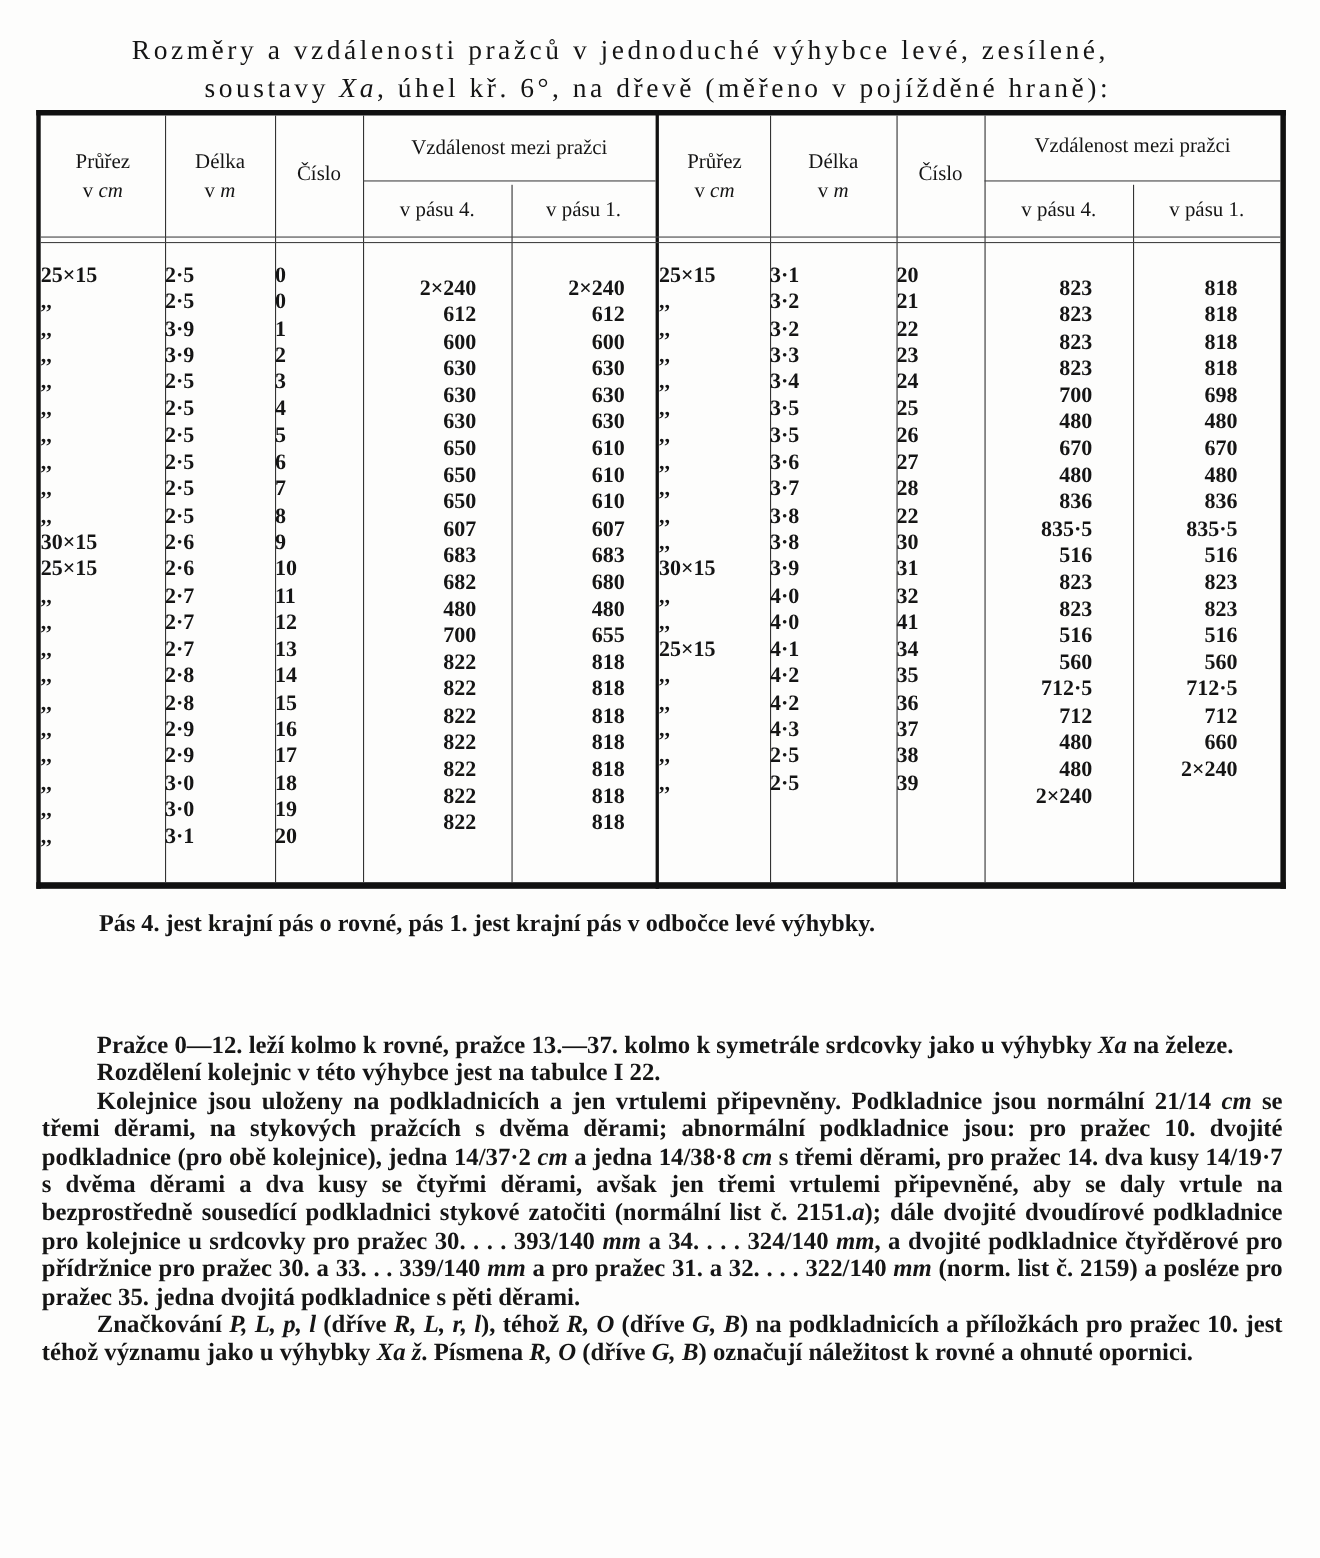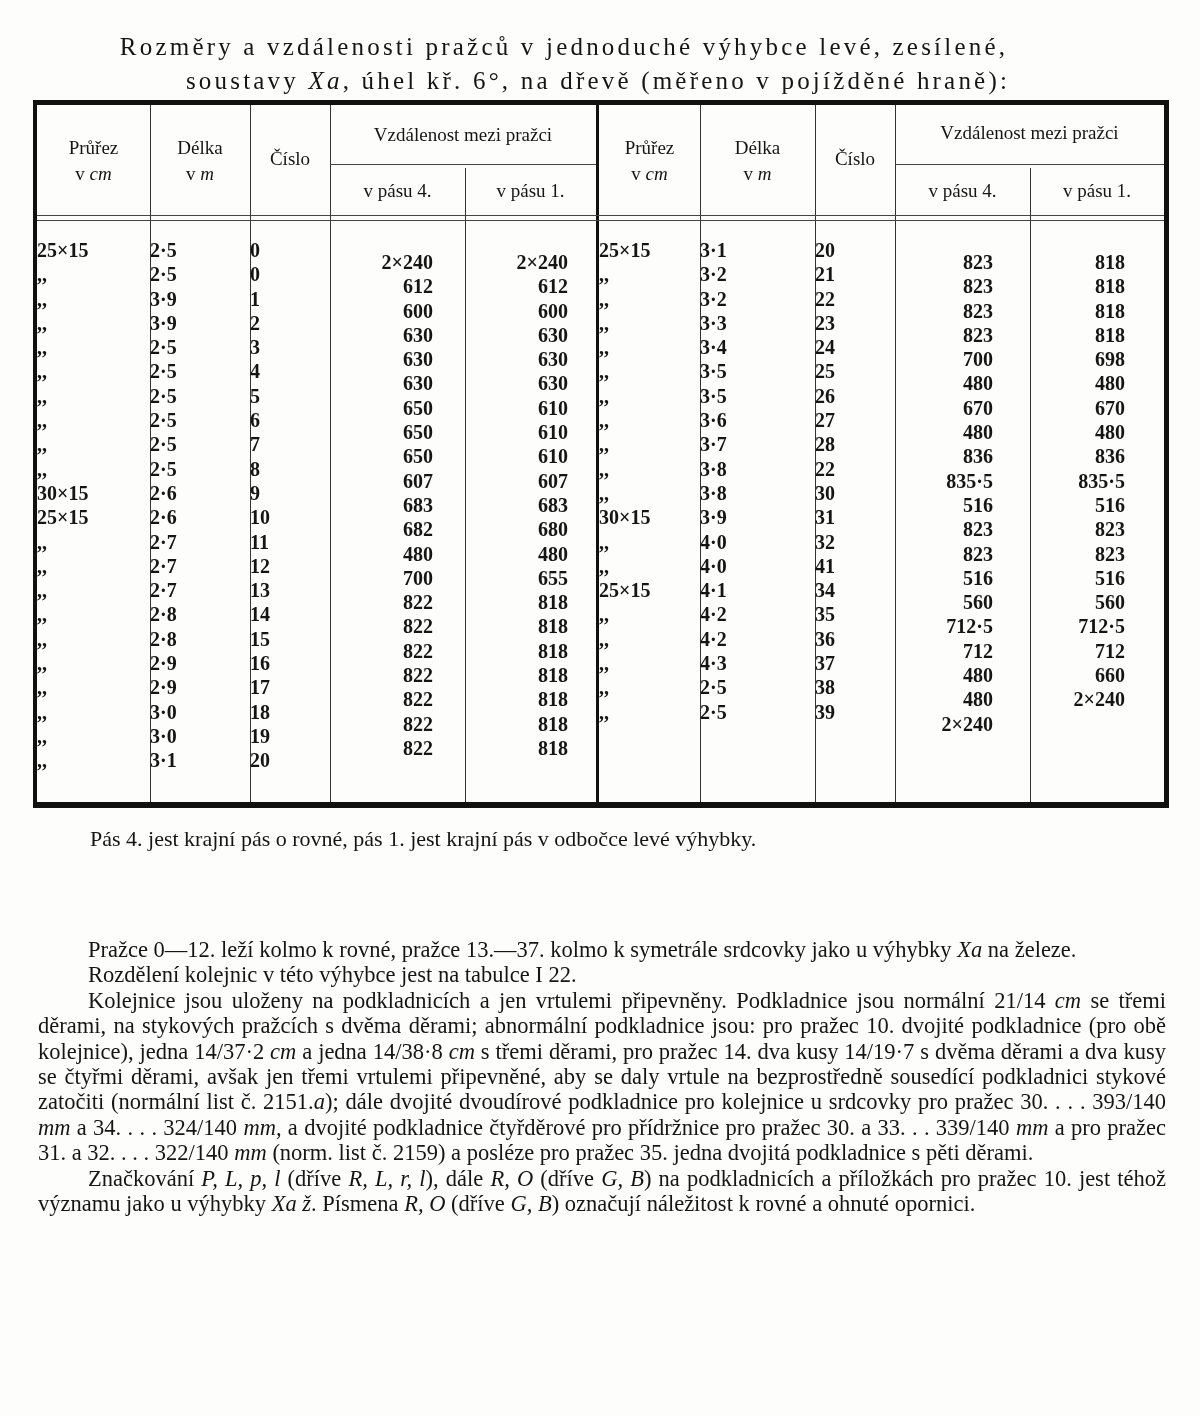--- a/index.html
+++ b/index.html
@@ -35,20 +35,21 @@
   }
   .col div { height: 24.3px; white-space: nowrap; }
   .c { }
   .r { text-align: right; }
   .bold div { font-weight: bold; }
 
   .para {
     position: absolute; left: 38px; width: 1128px;
     font-family: "Liberation Serif", serif; font-size: 22.5px; line-height: 25.4px;
     text-align: justify;
+    font-weight: bold;
   }
   .para p { margin: 0; }
   .ind { text-indent: 50px; }
   .para i { font-style: italic; }
 </style>
 </head>
 <body>
 
 <div class="title" id="t1">Rozměry a vzdálenosti pražců v jednoduché výhybce levé, zesílené,</div>
 <div class="title" id="t2"><span>soustavy </span><i>Xa</i><span>, úhel kř. 6°, na dřevě (měřeno v pojížděné hraně):</span></div>
@@ -331,14 +332,14 @@
       <div>2×240</div>
     </div>
 </div>
 
 <div class="para" style="top:826px;left:90px;width:1080px;font-size:22px">Pás 4. jest krajní pás o rovné,  pás 1. jest krajní pás v odbočce levé výhybky.</div>
 
 <div class="para" style="top:937px">
   <p class="ind"><span>Pražce 0—12. leží kolmo k rovné, pražce 13.—37. kolmo k symetrále srdcovky jako u výhybky </span><i>Xa</i><span> na železe.</span></p>
   <p class="ind">Rozdělení kolejnic v této výhybce jest na tabulce I 22.</p>
   <p class="ind"><span>Kolejnice jsou uloženy na podkladnicích a jen vrtulemi připevněny. Podkladnice jsou normální 21/14 </span><i>cm</i><span> se třemi děrami, na stykových pražcích s dvěma děrami; abnormální podkladnice jsou: pro pražec 10. dvojité podkladnice (pro obě kolejnice), jedna 14/37·2 </span><i>cm</i><span> a jedna 14/38·8 </span><i>cm</i><span> s třemi děrami, pro pražec 14. dva kusy 14/19·7 s dvěma děrami a dva kusy se čtyřmi děrami, avšak jen třemi vrtulemi připevněné, aby se daly vrtule na bezprostředně sousedící podkladnici stykové zatočiti (normální list č. 2151.</span><i>a</i><span>); dále dvojité dvoudírové podkladnice pro kolejnice u srdcovky pro pražec 30. . . . 393/140 </span><i>mm</i><span> a 34. . . . 324/140 </span><i>mm</i><span>, a dvojité podkladnice čtyřděrové pro přídržnice pro pražec 30. a 33. . . 339/140 </span><i>mm</i><span> a pro pražec 31. a 32. . . . 322/140 </span><i>mm</i><span> (norm. list č. 2159) a posléze pro pražec 35. jedna dvojitá podkladnice s pěti děrami.</span></p>
-  <p class="ind"><span>Značkování </span><i>P, L, p, l</i><span> (dříve </span><i>R, L, r, l</i><span>), dále </span><i>R, O</i><span> (dříve </span><i>G, B</i><span>) na podkladnicích a příložkách pro pražec 10. jest téhož významu jako u výhybky </span><i>Xa ž</i><span>. Písmena </span><i>R, O</i><span> (dříve </span><i>G, B</i><span>) označují náležitost k rovné a ohnuté opornici.</span></p>
+  <p class="ind"><span>Značkování </span><i>P, L, p, l</i><span> (dříve </span><i>R, L, r, l</i><span>), téhož </span><i>R, O</i><span> (dříve </span><i>G, B</i><span>) na podkladnicích a příložkách pro pražec 10. jest téhož významu jako u výhybky </span><i>Xa ž</i><span>. Písmena </span><i>R, O</i><span> (dříve </span><i>G, B</i><span>) označují náležitost k rovné a ohnuté opornici.</span></p>
 </div>
 
 </body></html>

